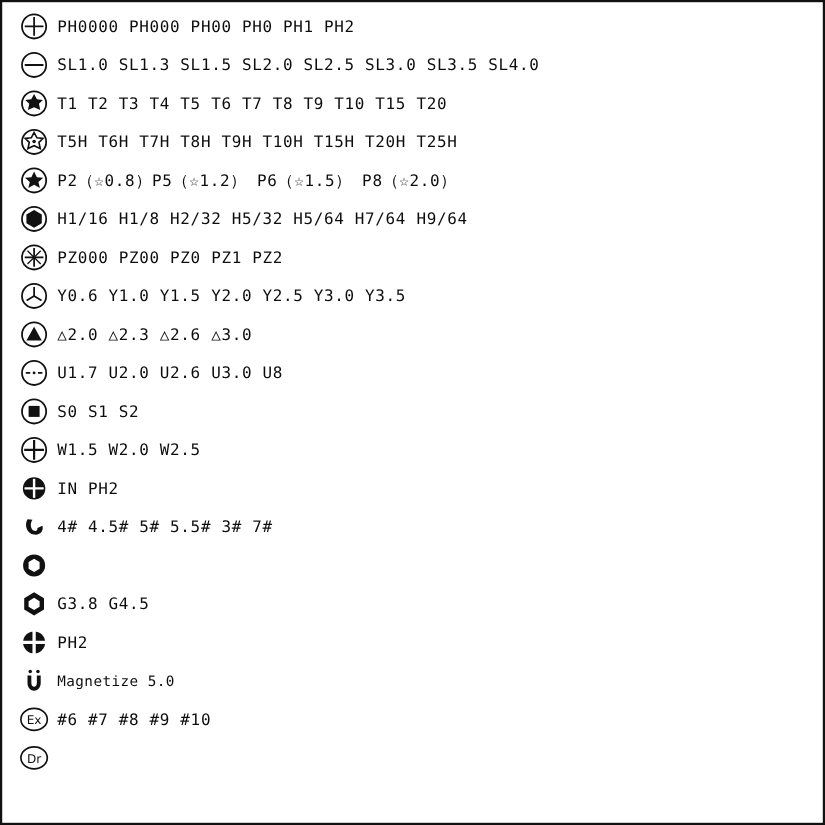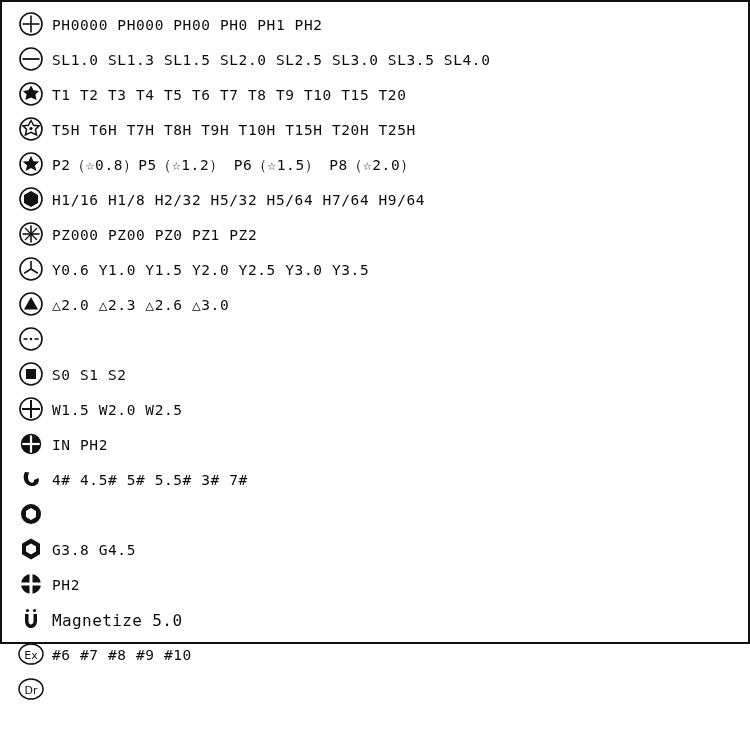--- a/index.html
+++ b/index.html
@@ -10,21 +10,21 @@
   body {
     width: 750px;
     height: 750px;
     font-family: "DejaVu Sans Mono", monospace;
     overflow: hidden;
   }
   #sheet {
     position: relative;
     box-sizing: border-box;
     width: 750px;
-    height: 644px;
+    height: 750px;
     background: #ffffff;
     border: 2px solid #111111;
     padding: 6px 0 0 0;
   }
   .rows {
     display: flex;
     flex-direction: column;
   }
   .row {
     display: flex;
@@ -45,21 +45,21 @@
   .icon svg { display: block; }
   .label {
     font-family: "DejaVu Sans Mono", monospace;
     font-size: 14.5px;
     letter-spacing: 0.6px;
     color: #0d0d0d;
     white-space: nowrap;
     line-height: 1;
   }
   .label.small {
-    font-size: 16px;
+    font-size: 13px;
     letter-spacing: 0.4px;
   }
 </style>
 </head>
 <body>
 
 <div id="sheet">
   <div class="rows">
 
     <div class="row">
@@ -162,20 +162,21 @@
 
     <div class="row">
       <span class="icon">
         <svg width="26" height="26" viewBox="0 0 26 26">
             <circle cx="13" cy="13" r="11" fill="none" stroke="#111" stroke-width="1.6"></circle>
             <line x1="5.5" y1="13" x2="9.5" y2="13" stroke="#111" stroke-width="1.6"></line>
             <line x1="16.5" y1="13" x2="20.5" y2="13" stroke="#111" stroke-width="1.6"></line>
             <circle cx="13" cy="13" r="1.3" fill="#111"></circle>
           </svg>
       </span>
+      <span class="label">U1.7  U2.0  U2.6  U3.0  U8</span>
     </div>
 
     <div class="row">
       <span class="icon">
         <svg width="26" height="26" viewBox="0 0 26 26">
             <circle cx="13" cy="13" r="11" fill="none" stroke="#111" stroke-width="1.6"></circle>
             <rect x="8" y="8" width="10" height="10" fill="#111"></rect>
           </svg>
       </span>
       <span class="label">S0  S1  S2</span>

